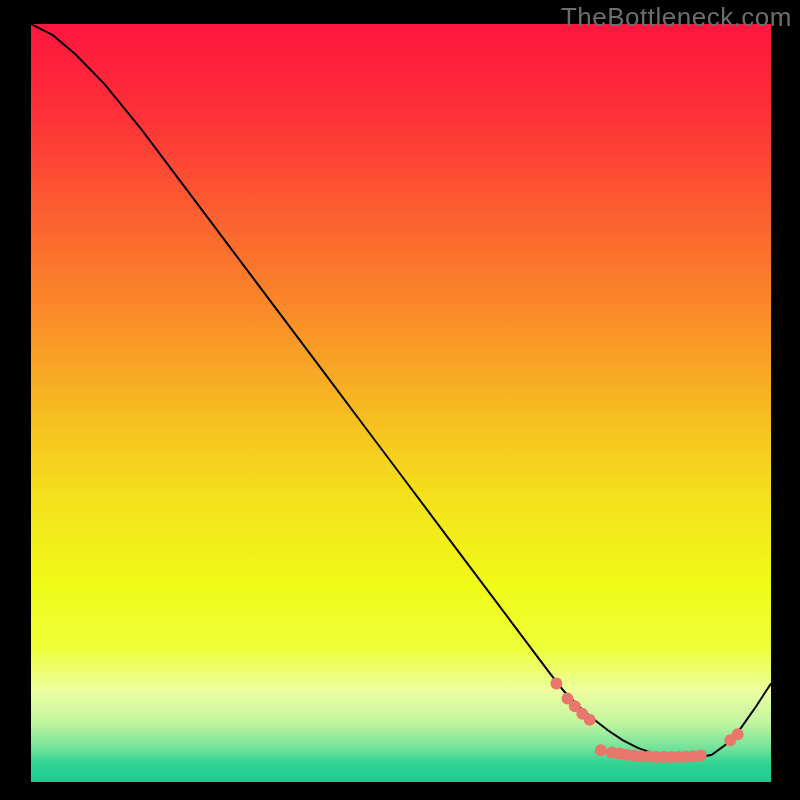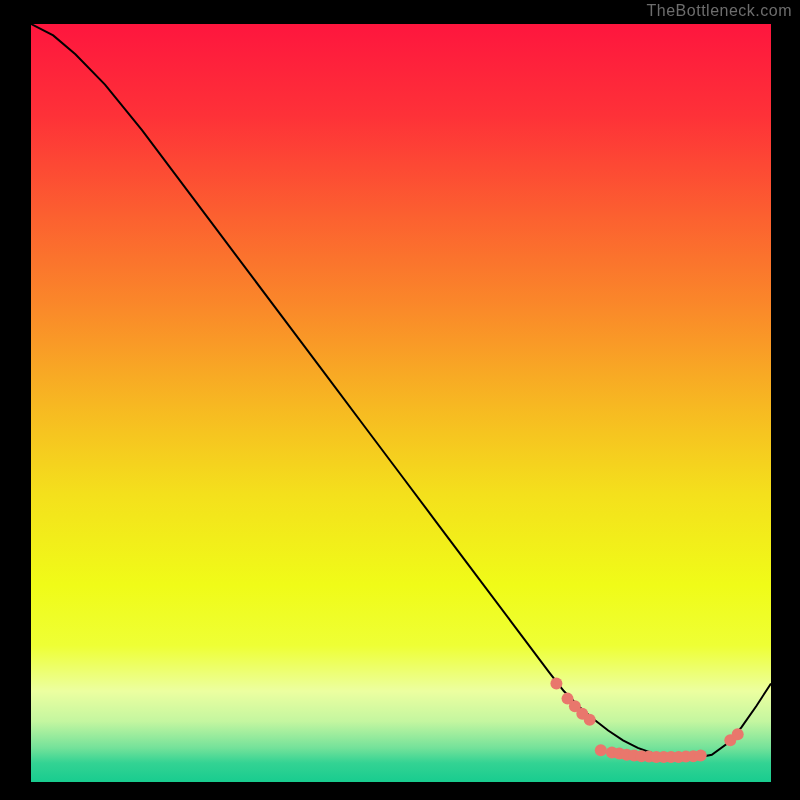--- a/index.html
+++ b/index.html
@@ -15,21 +15,21 @@
     position: relative;
     width: 800px;
     height: 800px;
     background: #000;
   }
   .watermark {
     position: absolute;
     top: 2px;
     right: 8px;
     color: #6d6d6d;
-    font-size: 16px;
+    font-size: 26px;
     letter-spacing: 0.5px;
     z-index: 10;
     user-select: none;
   }
   .plot {
     position: absolute;
     left: 31px;
     top: 24px;
     width: 740px;
     height: 758px;

